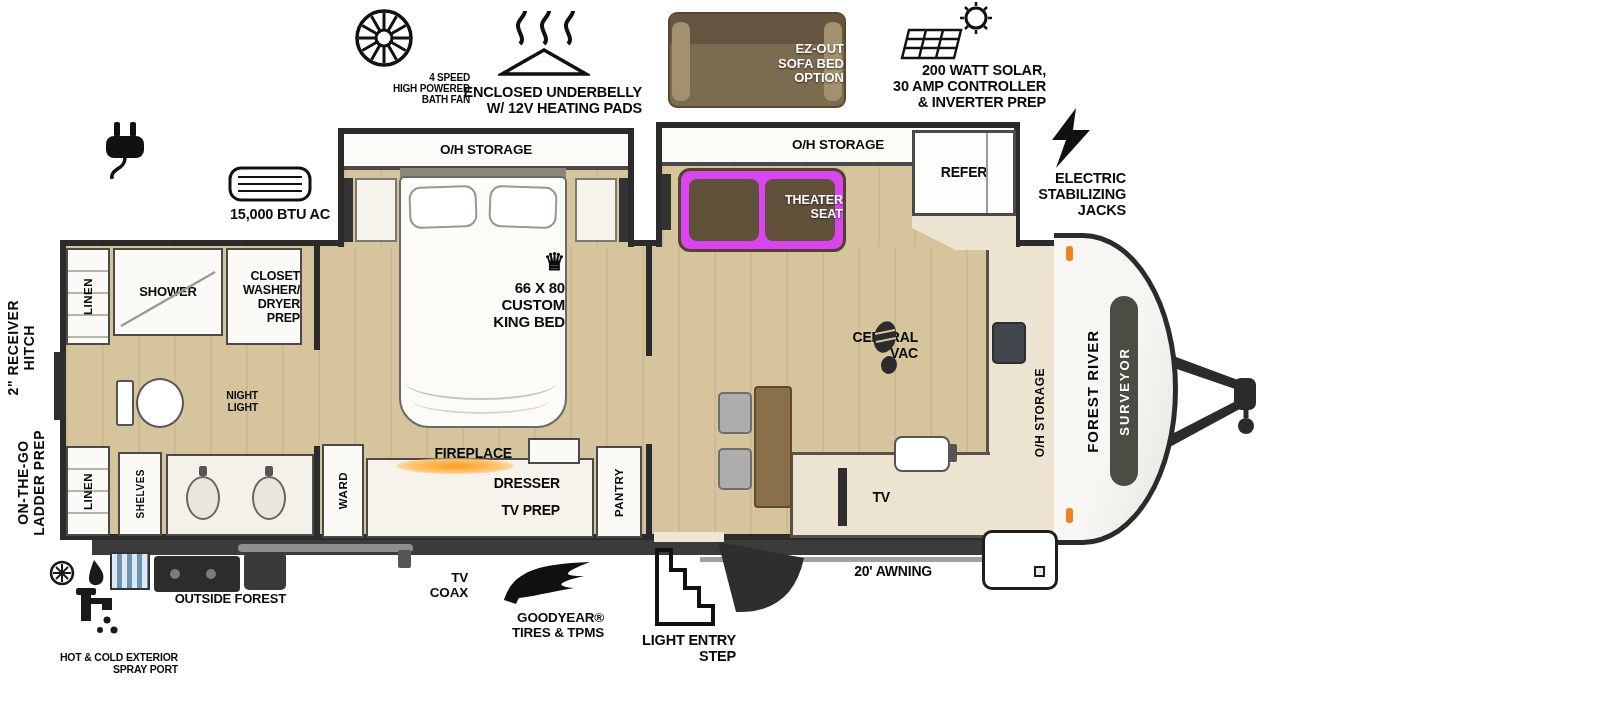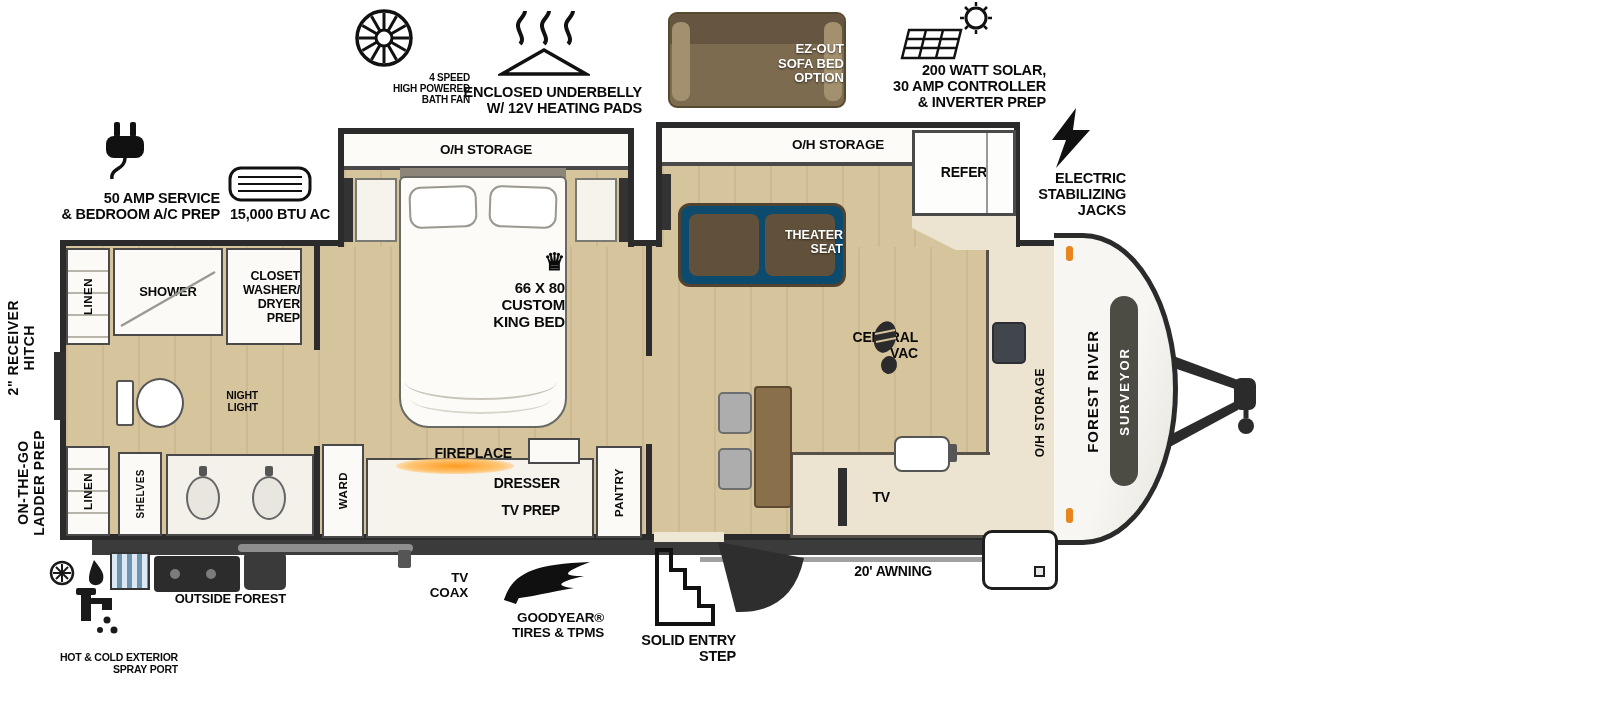--- a/index.html
+++ b/index.html
@@ -83,22 +83,20 @@
   <div class="lbl" style="left:850px;top:62px;width:196px;font-size:14.5px;">200 WATT SOLAR,
 30 AMP CONTROLLER
 &amp; INVERTER PREP</div>
 
   <svg class="abs" style="left:98px;top:122px;" width="54" height="58" viewBox="0 0 54 58">
     <rect x="16" y="0" width="6" height="15" rx="2" fill="#111"></rect>
     <rect x="32" y="0" width="6" height="15" rx="2" fill="#111"></rect>
     <rect x="8" y="14" width="38" height="22" rx="8" fill="#111"></rect>
     <path d="M27,36 C27,48 12,46 14,57" fill="none" stroke="#111" stroke-width="3.5"></path>
   </svg>
-  <div class="lbl" style="left:28px;top:190px;width:192px;font-size:14.5px;">50 AMP SERVICE
-&amp; BEDROOM A/C PREP</div>
 
   <svg class="abs" style="left:226px;top:160px;" width="90" height="46" viewBox="0 0 90 46">
     <rect x="4" y="8" width="80" height="32" rx="11" fill="#fff" stroke="#111" stroke-width="3"></rect>
     <g stroke="#111" stroke-width="2">
       <line x1="12" y1="17" x2="76" y2="17"></line>
       <line x1="12" y1="24" x2="76" y2="24"></line>
       <line x1="12" y1="31" x2="76" y2="31"></line>
     </g>
   </svg>
   <div class="lbl" style="left:214px;top:206px;width:116px;font-size:14.5px;">15,000 BTU AC</div>
@@ -214,21 +212,21 @@
   <div class="abs" style="left:366px;top:458px;width:228px;height:80px;background:#f6f3ec;border:2.5px solid #4a4a4a;z-index:3;"></div>
   <div class="abs" style="left:528px;top:438px;width:52px;height:26px;background:#fbfaf6;border:2.5px solid #4a4a4a;z-index:4;"></div>
   <div class="abs" style="left:396px;top:458px;width:118px;height:16px;border-radius:50%;background:radial-gradient(ellipse at center, #ff9a1f 0%, #ffc573 55%, rgba(255,197,115,0) 85%);z-index:4;"></div>
   <div class="lbl" style="left:398px;top:446px;width:114px;font-size:14px;z-index:5;">FIREPLACE</div>
   <div class="lbl" style="left:420px;top:476px;width:140px;font-size:14px;z-index:5;">DRESSER</div>
   <div class="lbl" style="left:420px;top:503px;width:140px;font-size:14px;z-index:5;">TV PREP</div>
   <div class="box" style="left:596px;top:446px;width:46px;height:92px;z-index:3;">
     <span class="vert" style="font-size:11.5px;">PANTRY</span>
   </div>
 
-  <div class="abs" style="left:678px;top:168px;width:168px;height:84px;background:#0c4a6e;border:3px solid #51432f;border-radius:12px;z-index:3;margin-top:35px;">
+  <div class="abs" style="left:678px;top:168px;width:168px;height:84px;background:#d946ef;border:3px solid #51432f;border-radius:12px;z-index:3;">
     <div class="abs" style="left:8px;top:8px;width:70px;height:62px;background:#61513a;border-radius:8px;"></div>
     <div class="abs" style="right:8px;top:8px;width:70px;height:62px;background:#61513a;border-radius:8px;"></div>
     <div class="lbl" style="left:0;right:0;top:22px;font-size:12.5px;color:#fff;text-shadow:0 1px 2px rgba(0,0,0,.6);letter-spacing:0;">THEATER
 SEAT</div>
   </div>
   <div class="abs" style="left:912px;top:130px;width:104px;height:86px;background:#fdfdfb;border:3px solid #4a4a4a;display:flex;align-items:center;justify-content:center;z-index:3;">
     <div class="abs" style="left:72%;top:0;width:2px;height:100%;background:#999;"></div>
     <span class="lbl" style="position:static;font-size:14px;">REFER</span>
   </div>
   <div class="abs counter" style="left:912px;top:216px;width:104px;height:34px;clip-path:polygon(0 0,100% 0,100% 100%,42% 100%,0 35%);z-index:2;"></div>
@@ -259,21 +257,21 @@
   </div>
 
   <div class="abs" style="left:654px;top:532px;width:70px;height:10px;background:#efe7d6;z-index:3;"></div>
   <svg class="abs" style="left:716px;top:542px;z-index:1;" width="92" height="84" viewBox="0 0 92 84">
     <path d="M2,0 L88,16 Q76,72 20,70 Z" fill="#2e2e2e"></path>
   </svg>
   <svg class="abs" style="left:645px;top:544px;z-index:2;" width="80" height="86" viewBox="0 0 80 86">
     <path d="M12,6 L12,80 L68,80 L68,62 L54,62 L54,44 L40,44 L40,26 L26,26 L26,6 Z" fill="none" stroke="#111" stroke-width="4"></path>
     <line x1="12" y1="6" x2="26" y2="6" stroke="#111" stroke-width="4"></line>
   </svg>
-  <div class="lbl" style="left:632px;top:632px;width:104px;font-size:14.5px;">SOLID ENTRY
+  <div class="lbl" style="left:632px;top:632px;width:104px;font-size:14.5px;">LIGHT ENTRY
 STEP</div>
 
   <div class="abs" style="left:110px;top:552px;width:40px;height:38px;border:2px solid #333;background:repeating-linear-gradient(90deg,#dce9f4 0 5px,#6f94b0 5px 10px);z-index:2;"></div>
   <div class="abs" style="left:154px;top:556px;width:86px;height:36px;background:#2c2c2c;border-radius:4px;z-index:2;">
     <div class="abs" style="left:16px;top:13px;width:10px;height:10px;background:#7c7c7c;border-radius:50%;"></div>
     <div class="abs" style="left:52px;top:13px;width:10px;height:10px;background:#7c7c7c;border-radius:50%;"></div>
   </div>
   <div class="abs" style="left:244px;top:552px;width:42px;height:38px;background:#3a3a3a;border-radius:5px;z-index:2;"></div>
   <div class="lbl" style="left:134px;top:592px;width:152px;font-size:13px;">OUTSIDE FOREST</div>
 

